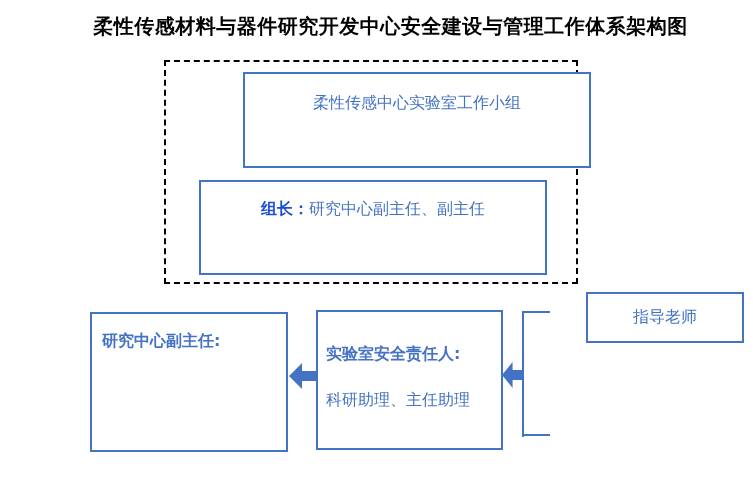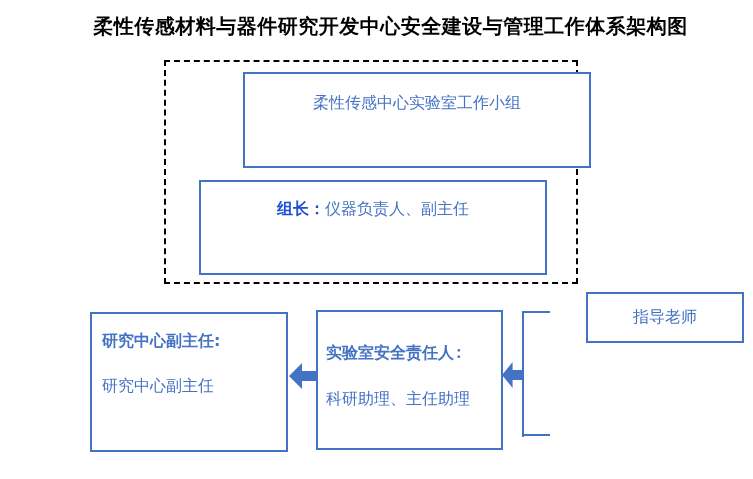--- a/index.html
+++ b/index.html
@@ -43,21 +43,21 @@
   .red-label{color:#1d4ed8;font-weight:bold;}
   .unit-box{
     left:90px;top:312px;width:198px;height:140px;
     padding:4px 0 0 10px;text-align:left;
   }
   .unit-box .line{line-height:45px;white-space:nowrap;}
   .lab-box{
     left:316px;top:310px;width:187px;height:140px;
     padding:19px 0 0 8px;text-align:left;
   }
-  .lab-box .line{line-height:46px;white-space:nowrap;font-family:Liberation Mono, monospace;}
+  .lab-box .line{line-height:46px;white-space:nowrap;}
   .heading{font-weight:bold;}
   .small-box{
     width:158px;height:51px;
     display:flex;align-items:center;justify-content:center;
     white-space:nowrap;
     margin-left:36px;
   }
   .teacher-box{left:550px;top:292px;}
   .instrument-box{left:550px;top:406px;}
   .connector{
@@ -78,27 +78,26 @@
   <div class="title">柔性传感材料与器件研究开发中心安全建设与管理工作体系架构图</div>
 
   <div class="dashed-box"></div>
 
   <div class="bluebox team-box">
     <div class="line">柔性传感中心实验室工作小组</div>
   </div>
 
   <div class="bluebox roles-box">
     <div class="line">
-      <span class="red-label">组长：</span><span>仪器负责人、副主任</span>
+      <span class="red-label">组长：</span><span>研究中心副主任、副主任</span>
     </div>
   </div>
 
   <div class="bluebox unit-box">
     <div class="line heading">研究中心副主任:</div>
-    <div class="line">研究中心副主任</div>
   </div>
 
   <div class="bluebox lab-box">
     <div class="line heading">实验室安全责任人:</div>
     <div class="line">科研助理、主任助理</div>
   </div>
 
   <div class="bluebox small-box teacher-box">
     <span>指导老师</span>
   </div>

